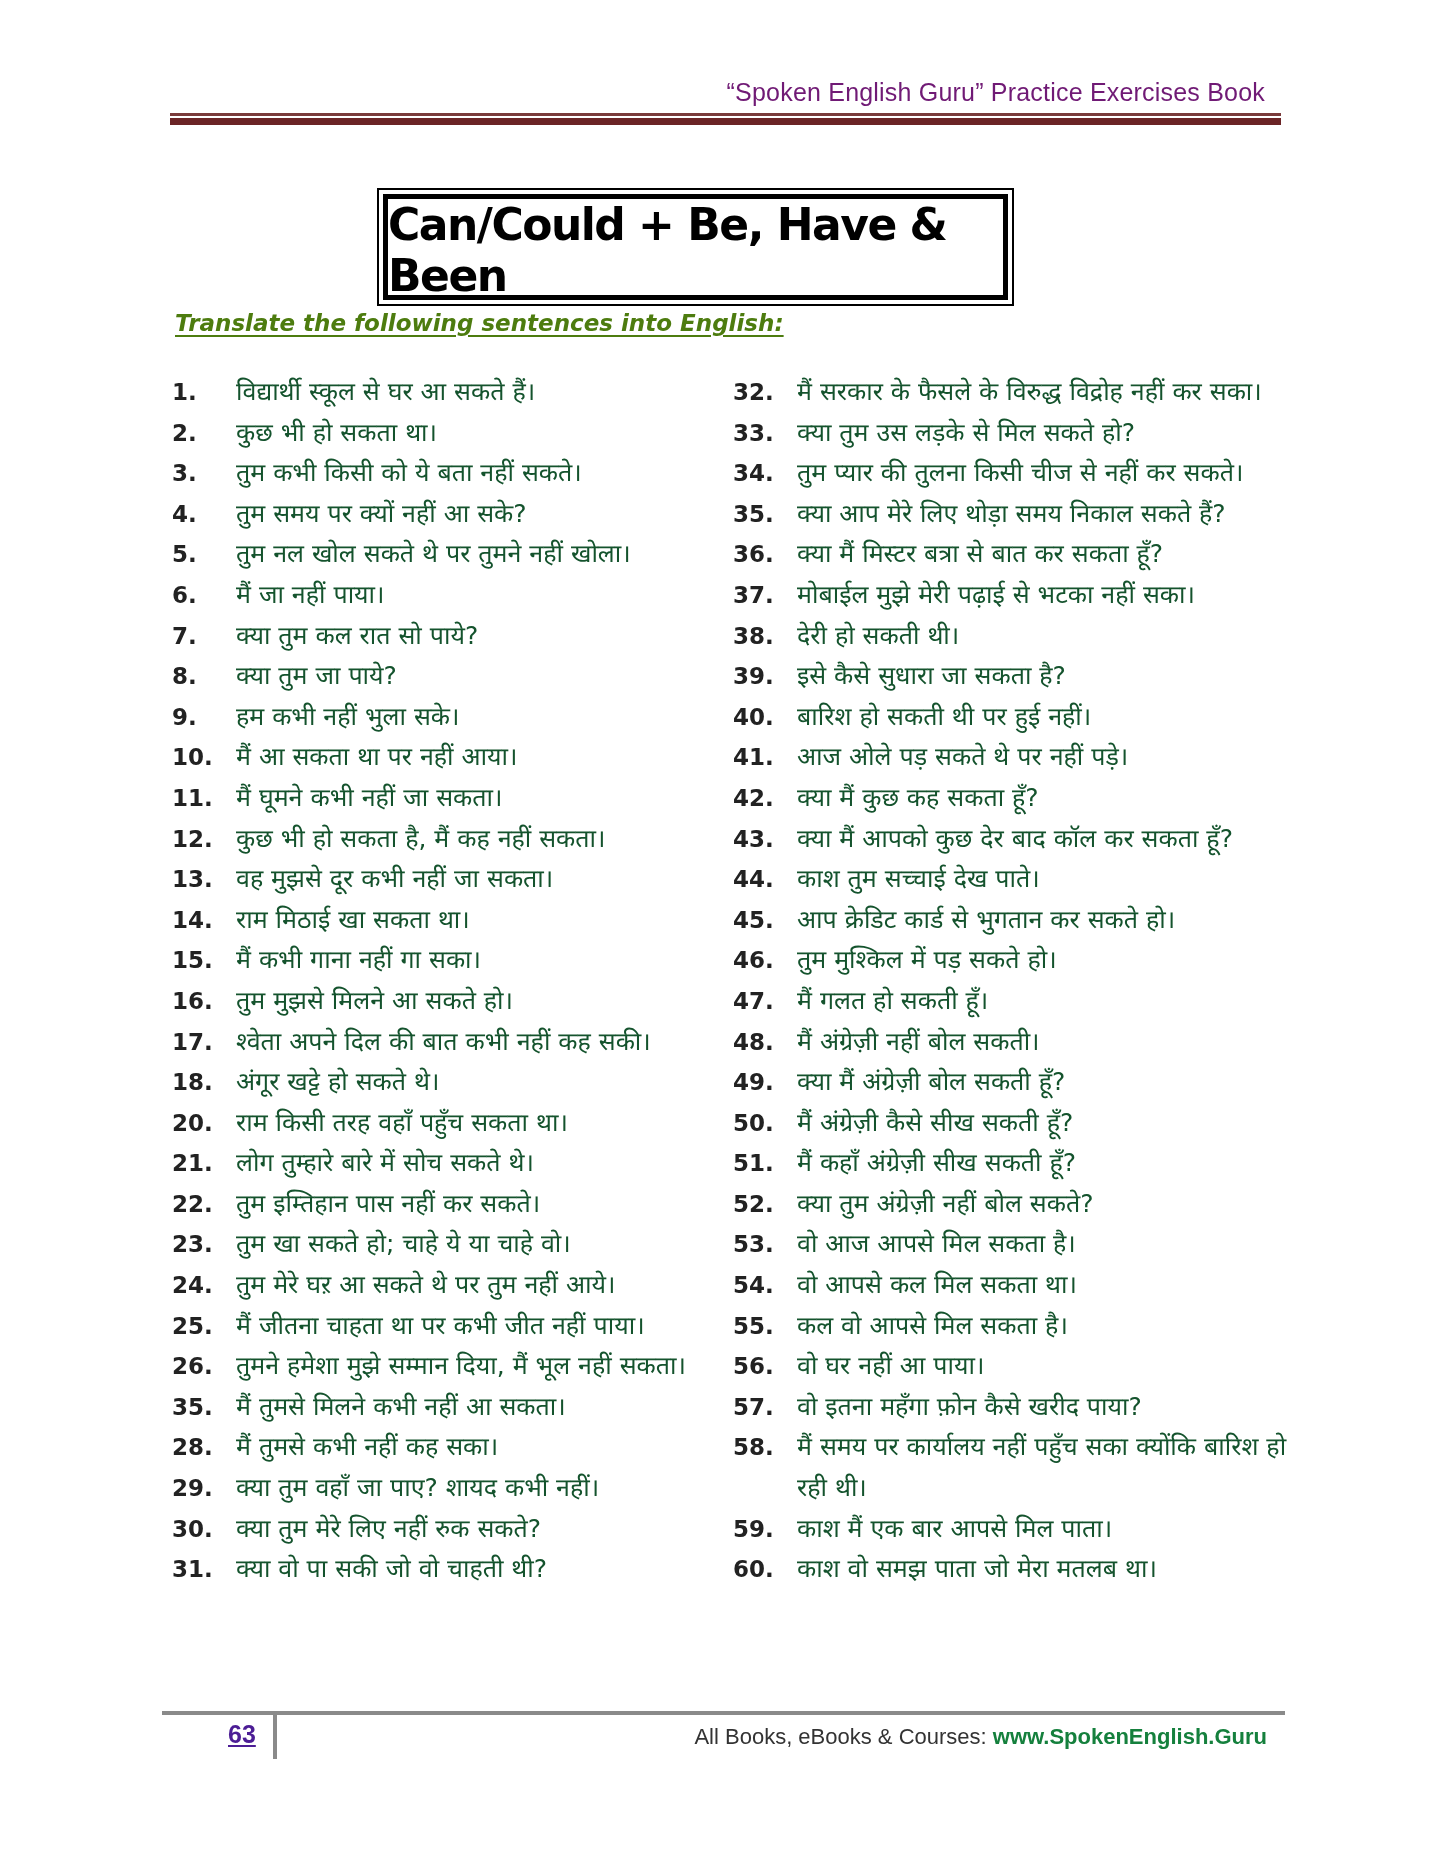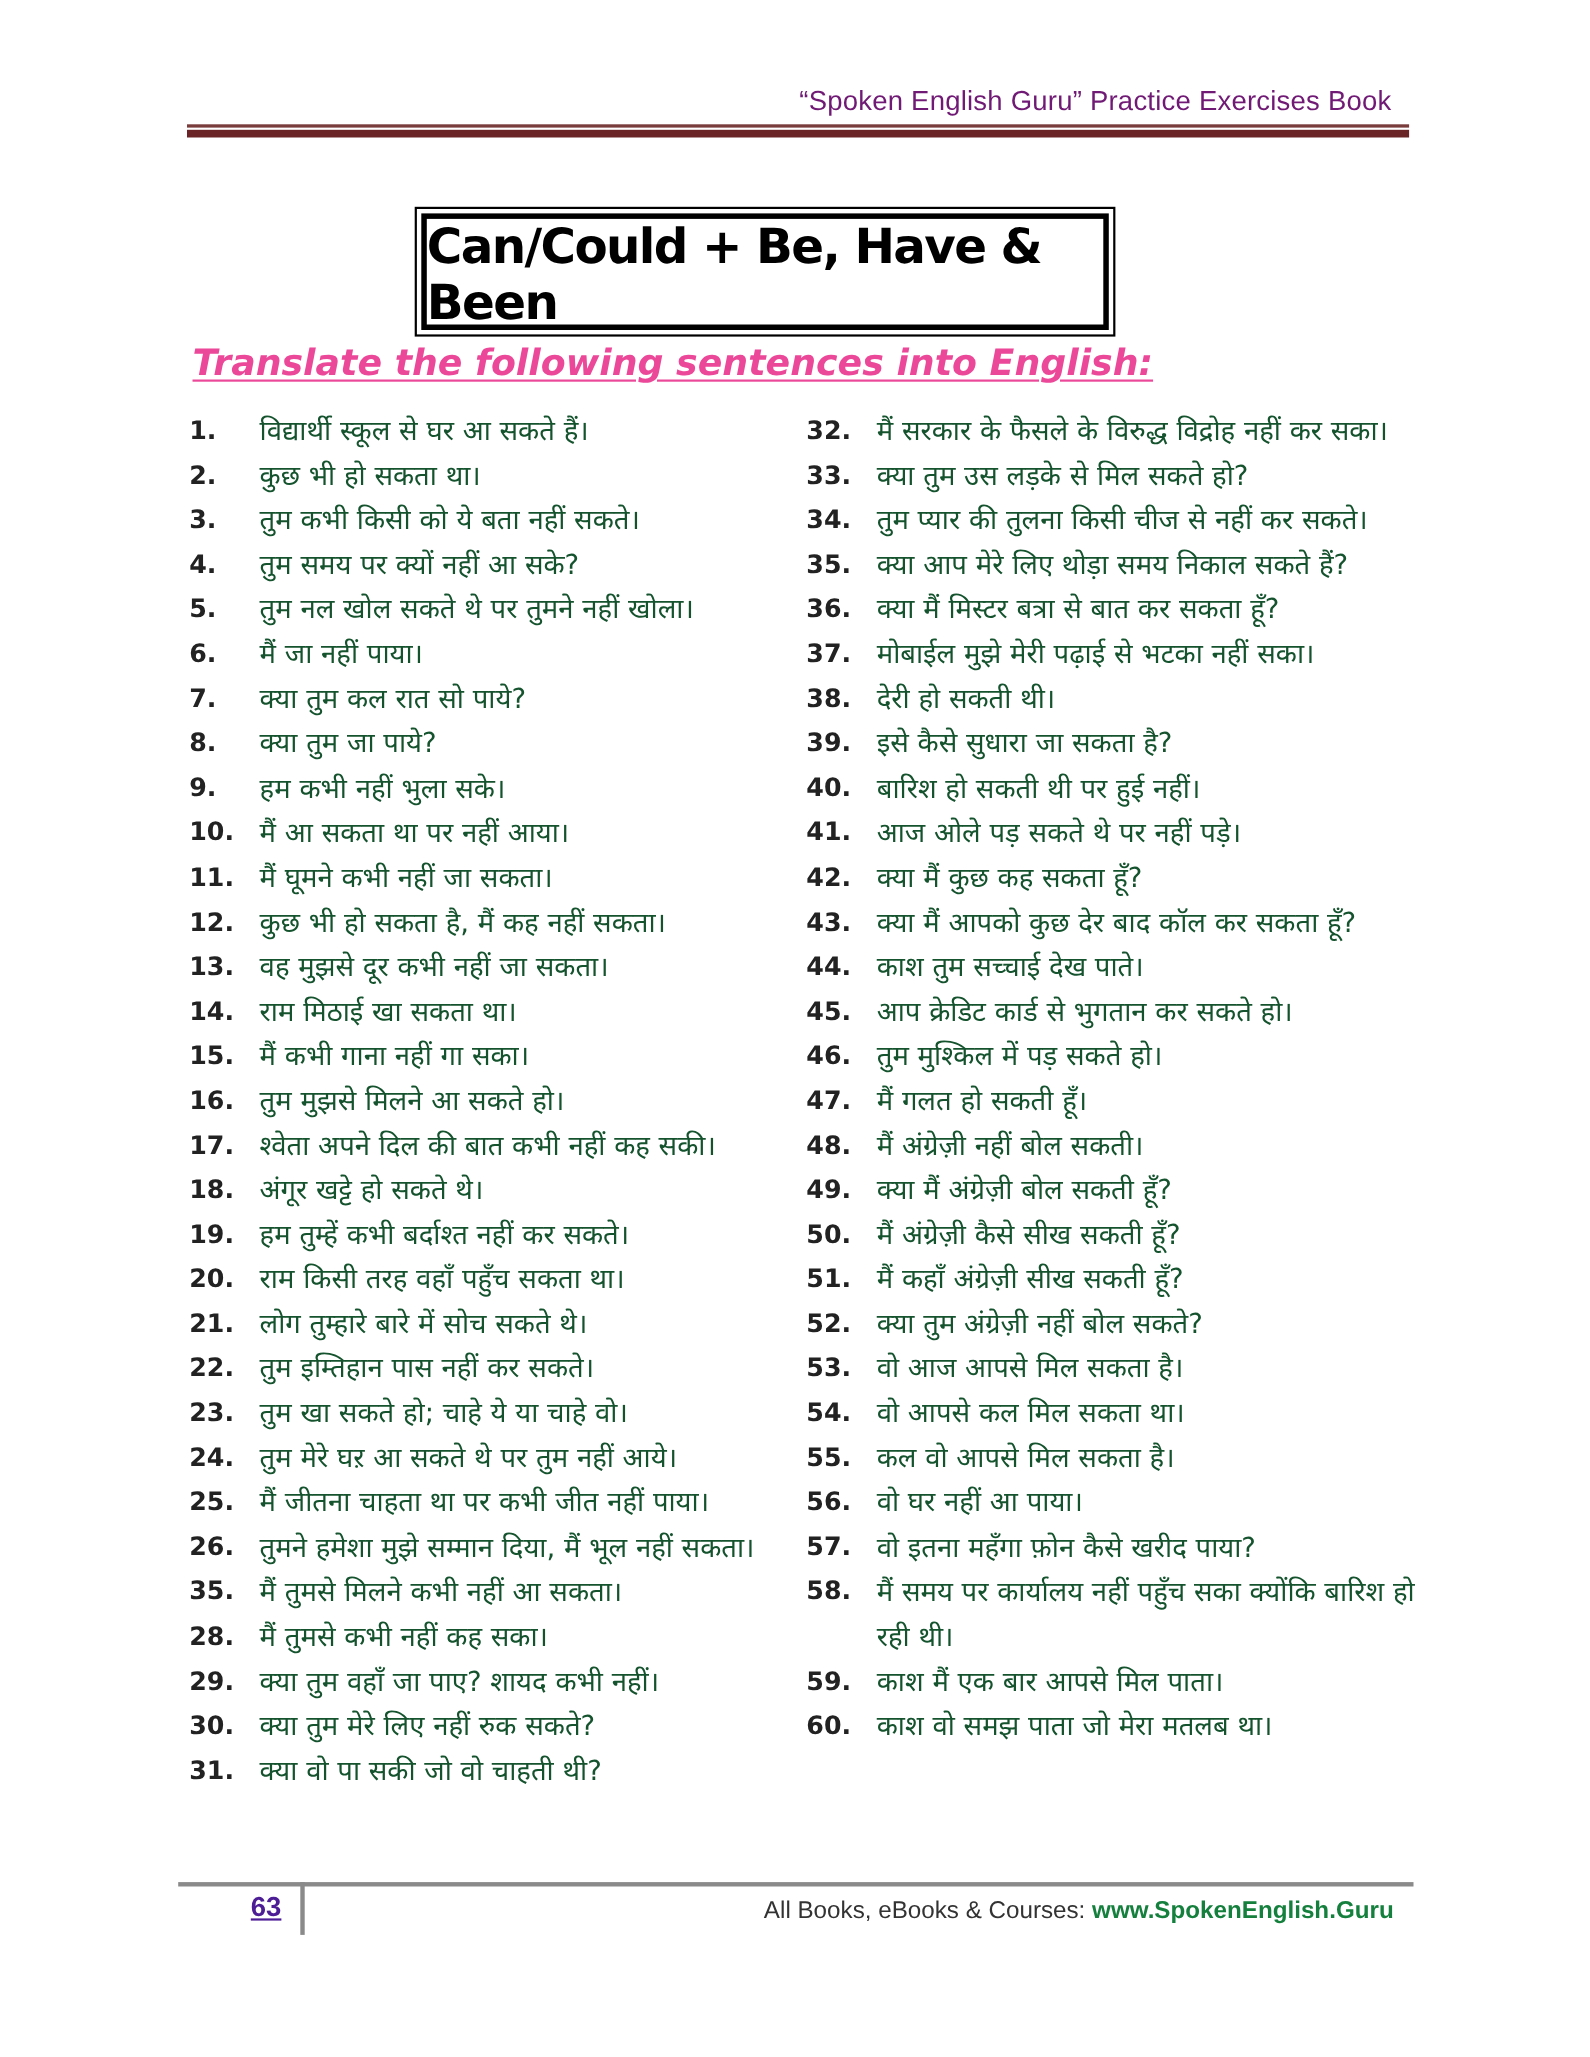--- a/index.html
+++ b/index.html
@@ -3,21 +3,21 @@
 <meta charset="utf-8">
 <style>
   html, body { margin:0; padding:0; background:#ffffff; }
   body { width:1445px; height:1870px; position:relative; overflow:hidden; font-family:"DejaVu Sans", sans-serif; color:#111; }
   .header-title { position:absolute; right:180px; top:78px; font-family:Liberation Sans, sans-serif; font-size:25px; color:#701a75; letter-spacing:0.2px; }
   .rule-thin { position:absolute; left:170px; width:1111px; top:113px; height:3px; background:#7a3b3b; }
   .rule-thick { position:absolute; left:170px; width:1111px; top:118px; height:7px; background:#6b2426; }
   .title-box { position:absolute; left:377px; top:188px; width:637px; height:118px; border:2px solid #000; box-sizing:border-box; }
   .title-inner { position:absolute; left:4px; top:4px; right:4px; bottom:4px; border:5px solid #000; display:flex; justify-content:center; }
   .title-text { font-family:"DejaVu Sans", sans-serif; font-weight:bold; font-size:44px; letter-spacing:-1.5px; color:#000; }
-  .instruction { position:absolute; left:175px; top:310px; font-family:"DejaVu Sans", sans-serif; font-weight:bold; font-style:italic; font-size:33px; text-decoration:underline; text-decoration-thickness:2px; text-underline-offset:4px; color:#ec4899;text-align:center; }
+  .instruction { position:absolute; left:175px; top:310px; font-family:"DejaVu Sans", sans-serif; font-weight:bold; font-style:italic; font-size:23px; text-decoration:underline; text-decoration-thickness:2px; text-underline-offset:4px; color:#4d7c0f;text-align:center; }
   .col { position:absolute; top:372px; }
   .col-left { left:172px; width:545px; }
   .col-right { left:733px; width:560px; }
   .item { display:flex; align-items:flex-start; font-size:25px; line-height:40.6px; }
   .num { font-weight:bold; color:#222; width:52px; flex:0 0 52px; font-size:23px; }
   .txt { flex:1; color:#14532d;margin-left:12px; }
   .footer-rule { position:absolute; left:162px; top:1711px; width:1123px; height:4px; background:#8a8a8a; }
   .footer-divider { position:absolute; left:273px; top:1711px; width:4px; height:48px; background:#8a8a8a; }
   .page-num { position:absolute; left:228px; top:1720px; font-family:"Liberation Sans", sans-serif; font-weight:bold; font-size:25px; color:#4c1d95;text-decoration:underline; }
   .footer-text { position:absolute; right:178px; top:1724px; font-family:"Liberation Sans", sans-serif; font-size:22px; color:#333; }
@@ -107,24 +107,20 @@
     </div>
     <div class="item">
       <span class="num">17.</span>
       <span class="txt">श्वेता अपने दिल की बात कभी नहीं कह सकी।</span>
     </div>
     <div class="item">
       <span class="num">18.</span>
       <span class="txt">अंगूर खट्टे हो सकते थे।</span>
     </div>
     <div class="item">
-      <span class="num">19.</span>
-      <span class="txt">हम तुम्हें कभी बर्दाश्त नहीं कर सकते।</span>
-    </div>
-    <div class="item">
       <span class="num">20.</span>
       <span class="txt">राम किसी तरह वहाँ पहुँच सकता था।</span>
     </div>
     <div class="item">
       <span class="num">21.</span>
       <span class="txt">लोग तुम्हारे बारे में सोच सकते थे।</span>
     </div>
     <div class="item">
       <span class="num">22.</span>
       <span class="txt">तुम इम्तिहान पास नहीं कर सकते।</span>

